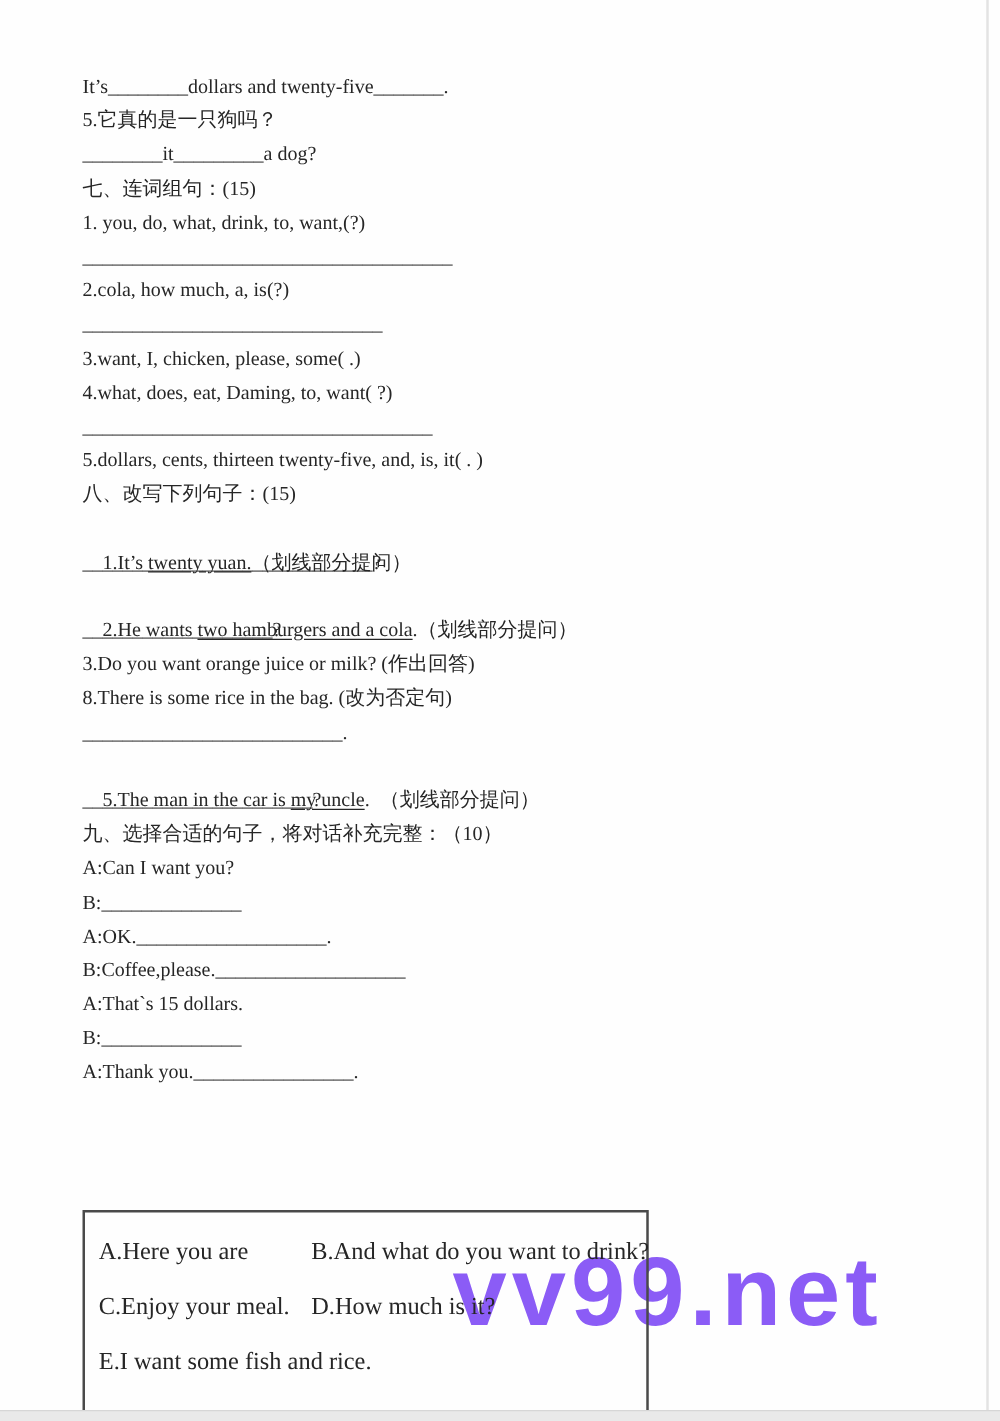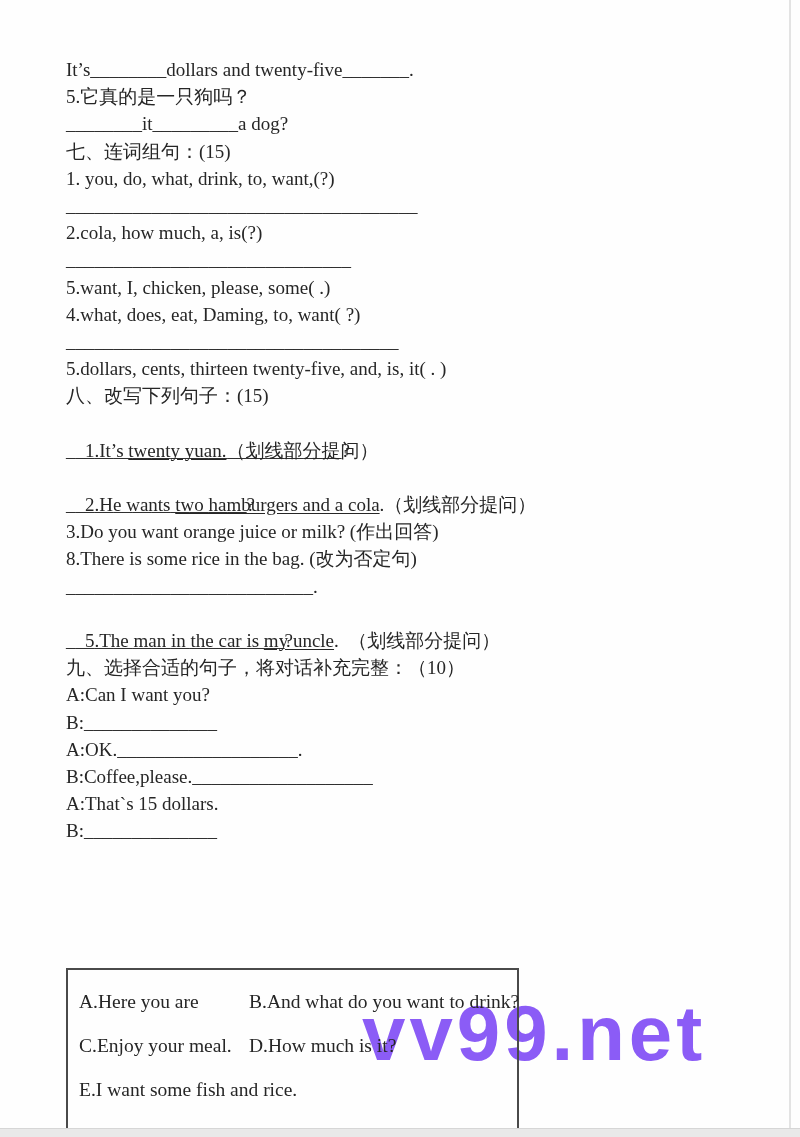--- a/index.html
+++ b/index.html
@@ -11,21 +11,21 @@
     font-family: "Liberation Serif", serif;
   }
   .doc-text {
     position: absolute;
     left: 66px; top: 56px;
     z-index: 2;
   }
   .ln {
     height: 27.2px;
     line-height: 27.2px;
-    font-size: 19px;
+    font-size: 16px;
     color: #262626;
     white-space: pre;
   }
   .u {
     text-decoration: underline;
     text-underline-offset: 2px;
   }
   .answer-box {
     position: absolute;
     left: 66px; top: 968px;
@@ -81,21 +81,21 @@
 
 <div class="doc-text">
   <div class="ln">It’s________dollars and twenty-five_______.</div>
   <div class="ln">5.它真的是一只狗吗？</div>
   <div class="ln">________it_________a dog?</div>
   <div class="ln">七、连词组句：(15)</div>
   <div class="ln">1. you, do, what, drink, to, want,(?)</div>
   <div class="ln">_____________________________________</div>
   <div class="ln">2.cola, how much, a, is(?)</div>
   <div class="ln">______________________________</div>
-  <div class="ln">5.want, I, chicken, please, some( .)</div>
+  <div class="ln">3.want, I, chicken, please, some( .)</div>
   <div class="ln">4.what, does, eat, Daming, to, want( ?)</div>
   <div class="ln">___________________________________</div>
   <div class="ln">5.dollars, cents, thirteen twenty-five, and, is, it( . )</div>
   <div class="ln">八、改写下列句子：(15)</div>
   <div class="ln">
     <span>1.It’s </span><span class="u">twenty yuan.</span><span>（划线部分提问）</span>
   </div>
   <div class="ln">_____________________________?</div>
   <div class="ln">
     <span>2.He wants </span><span class="u">two hamburgers and a cola</span><span>.（划线部分提问）</span>
@@ -108,20 +108,21 @@
     <span>5.The man in the car is </span><span class="u">my uncle</span><span>.  （划线部分提问）</span>
   </div>
   <div class="ln">_______________________?</div>
   <div class="ln">九、选择合适的句子，将对话补充完整：（10）</div>
   <div class="ln">A:Can I want you?</div>
   <div class="ln">B:______________</div>
   <div class="ln">A:OK.___________________.</div>
   <div class="ln">B:Coffee,please.___________________</div>
   <div class="ln">A:That`s 15 dollars.</div>
   <div class="ln">B:______________</div>
+  <div class="ln">A:Thank you.________________.</div>
 </div>
 
 <div class="answer-box">
   <div class="box-row">
     <span class="box-cell-left">A.Here you are</span><span>B.And what do you want to drink?</span>
   </div>
   <div class="box-row">
     <span class="box-cell-left">C.Enjoy your meal.</span><span>D.How much is it?</span>
   </div>
   <div class="box-row">

